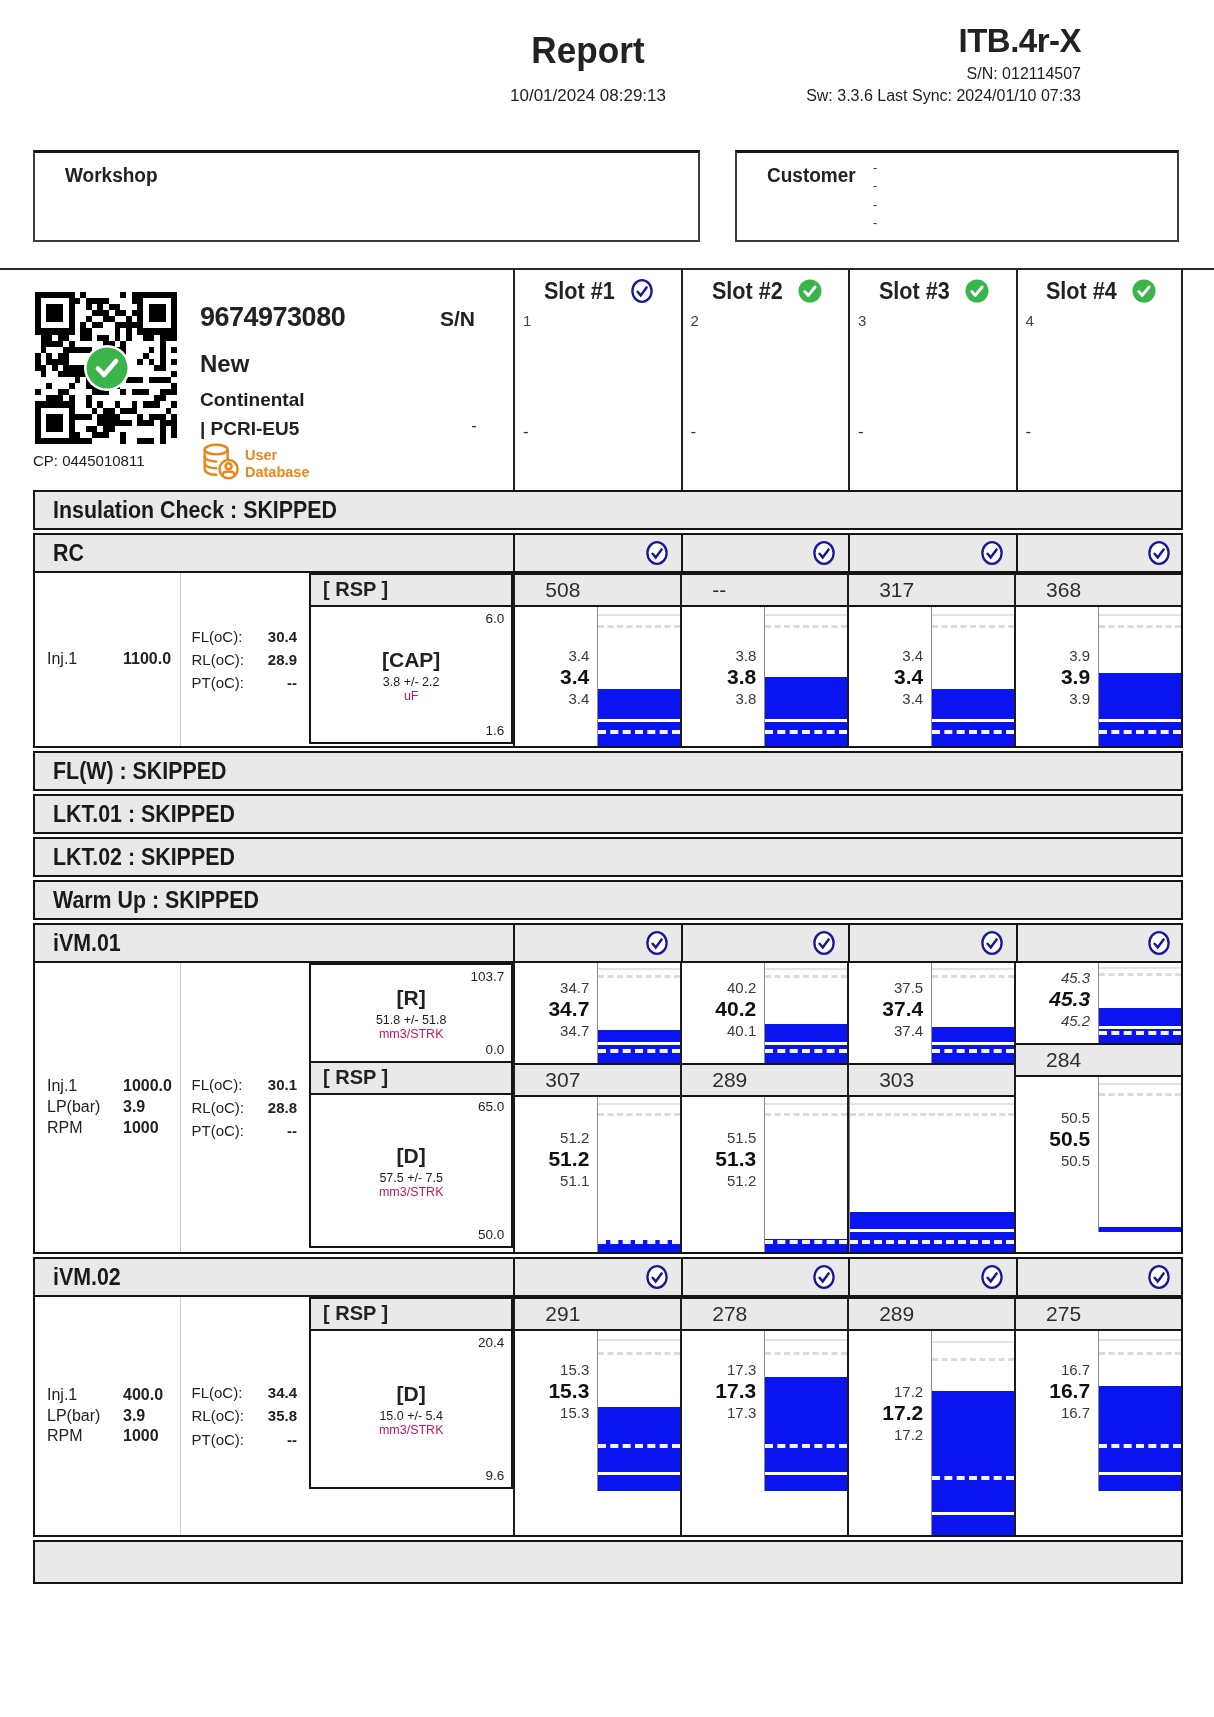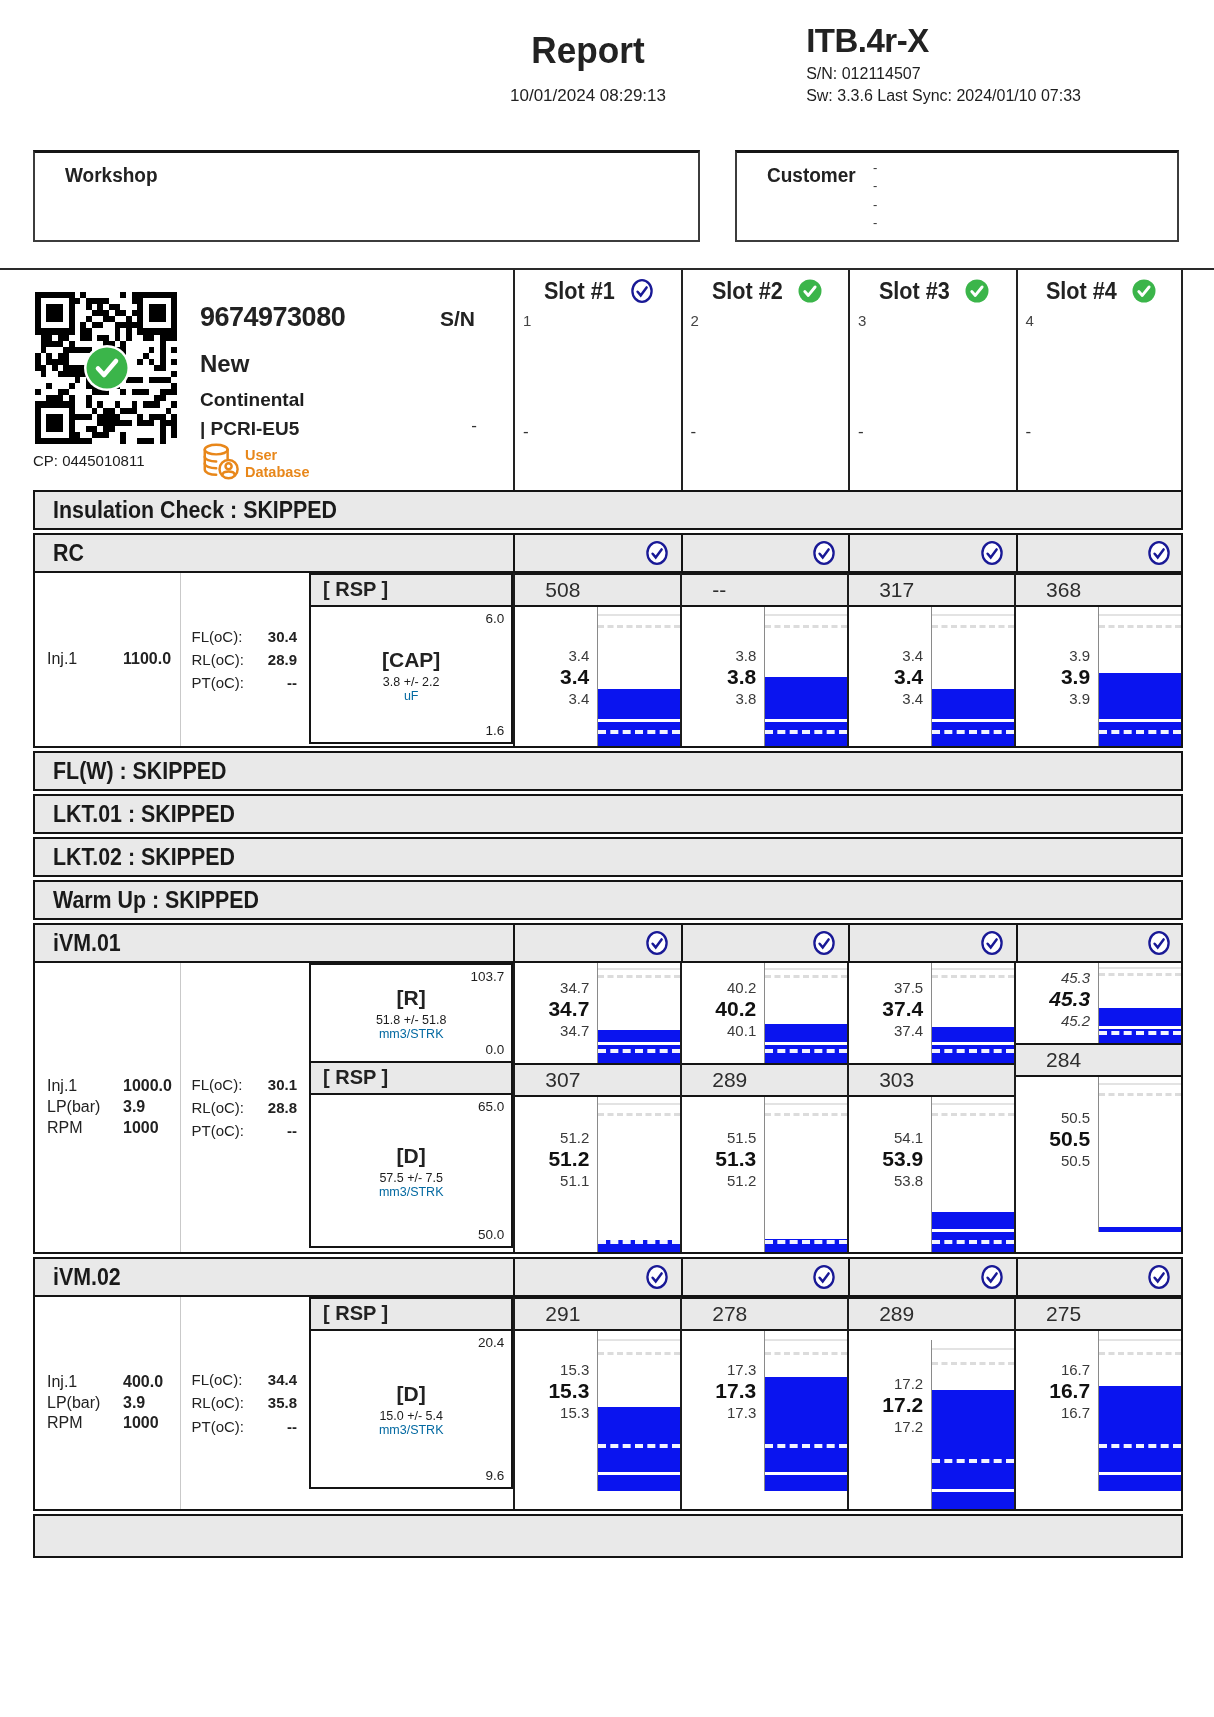--- a/index.html
+++ b/index.html
@@ -13,21 +13,21 @@
 
   
   .hdr{position:absolute;top:20px;left:33px;right:33px;height:115px}
   .logo-wrap{position:absolute;left:6px;top:6px;display:flex;align-items:center;gap:20px}
   #logo-icon svg{display:block}
   .brand{font-weight:bold;font-size:39px;line-height:.9;letter-spacing:-1px;color:#2d2d2d;
          transform:scaleX(.85);transform-origin:left center}
   .hdr-center{position:absolute;left:385px;width:340px;text-align:center;top:10px}
   .report-title{font-size:37px;font-weight:bold;transform:scaleX(.95);transform-origin:center}
   .report-date{font-size:17px;font-weight:normal;margin-top:14px}
-  .hdr-right{position:absolute;right:100px;top:2px;text-align:left}
+  .hdr-right{position:absolute;right:100px;top:2px;text-align:right}
   .model{font-size:33px;font-weight:bold;letter-spacing:-.5px}
   .serial{font-size:16px;margin-top:5px;color:#1e1e1e}
   .swline{font-size:16px;margin-top:4px;color:#1e1e1e}
 
   
   .boxes{position:absolute;top:150px;left:33px;width:1148px;height:92px}
   .infobox{position:absolute;top:0;height:92px;border:2px solid #3c3c3c;border-top:3px solid #161616;background:#fff}
   .box-workshop{left:0;width:667px}
   .box-customer{left:702px;width:444px}
   .infobox .blabel{position:absolute;left:30px;top:11px;font-size:20px;font-weight:bold;transform:scaleX(.95);transform-origin:left}
@@ -88,21 +88,21 @@
   .colC{width:205px;display:flex;flex-direction:column}
   .colC>*+*{margin-top:-2px}
   .rsp-label-box{height:34px;background:var(--gray);border:2px solid var(--line);
                  font-weight:bold;font-size:20px;padding:3px 0 0 12px}
   .param-box{position:relative;border:2px solid var(--line);background:#fff}
   .ax-max{position:absolute;right:7px;top:4px;font-size:13.5px;color:#1e1e1e}
   .ax-min{position:absolute;right:7px;bottom:4px;font-size:13.5px;color:#1e1e1e}
   .param-center{position:absolute;left:0;right:0;top:50%;transform:translateY(-50%);text-align:center}
   .pname{font-size:21px;font-weight:bold}
   .ptol{font-size:12.5px;margin-top:3px;color:#1c1c1c}
-  .punit{font-size:12.5px;color:#0369a1}
+  .punit{font-size:12.5px;color:#be185d}
 
   .slot-col{width:167.5px;border-left:2px solid #1c1c1c;display:flex;flex-direction:column}
   .rsp-val{height:34px;background:var(--gray);border-top:2px solid var(--line);
            border-bottom:2px solid var(--line);font-size:21px;color:#2d2d2d;padding:3px 0 0 30px}
   .chart-cell{display:flex;position:relative}
   .cc-vals{width:82px;display:flex;flex-direction:column;justify-content:center;
            align-items:flex-end;padding-right:8px;gap:1px}
   .chart-cell.r .cc-vals{transform:translateY(-4px)}
   .chart-cell.d1 .cc-vals{transform:translateY(-16px)}
   .chart-cell.d2 .cc-vals{transform:translateY(-20px)}
@@ -1156,25 +1156,20 @@
           <div class="cc-chart">
             <div class="gline" style="top: 5%;"></div>
             <div class="gline d" style="top: 12%;"></div>
             <div class="cbar" style="height: 36.0656%;"></div>
             <div class="wline" style="bottom: 18%;"></div>
             <div class="wline d" style="bottom: 10%;"></div>
           </div>
         </div>
         <div class="rsp-val">303</div>
         <div class="chart-cell d1" style="height: 155px;">
-          <div class="cc-vals">
-            <span class="cv-top">54.1</span>
-            <span class="cv-mid">53.9</span>
-            <span class="cv-bot">53.8</span>
-          </div>
           <div class="cc-chart">
             <div class="gline" style="top: 4%;"></div>
             <div class="gline d" style="top: 10%;"></div>
             <div class="cbar" style="height: 26%;"></div>
             <div class="wline" style="bottom: 13%;"></div>
             <div class="wline d" style="bottom: 5%;"></div>
           </div>
         </div>
       </div>
       <div class="slot-col">
@@ -1312,21 +1307,21 @@
             <div class="gline" style="top: 5%;"></div>
             <div class="gline d" style="top: 13%;"></div>
             <div class="cbar" style="height: 71.2963%;"></div>
             <div class="wline" style="bottom: 10%;"></div>
             <div class="wline d" style="bottom: 27%;"></div>
           </div>
         </div>
       </div>
       <div class="slot-col">
         <div class="rsp-val">289</div>
-        <div class="chart-cell d2" style="height: 169px; margin-top: 9px;">
+        <div class="chart-cell d2" style="height: 204px;">
           <div class="cc-vals">
             <span class="cv-top">17.2</span>
             <span class="cv-mid">17.2</span>
             <span class="cv-bot">17.2</span>
           </div>
           <div class="cc-chart">
             <div class="gline" style="top: 5%;"></div>
             <div class="gline d" style="top: 13%;"></div>
             <div class="cbar" style="height: 70.3704%;"></div>
             <div class="wline" style="bottom: 10%;"></div>

